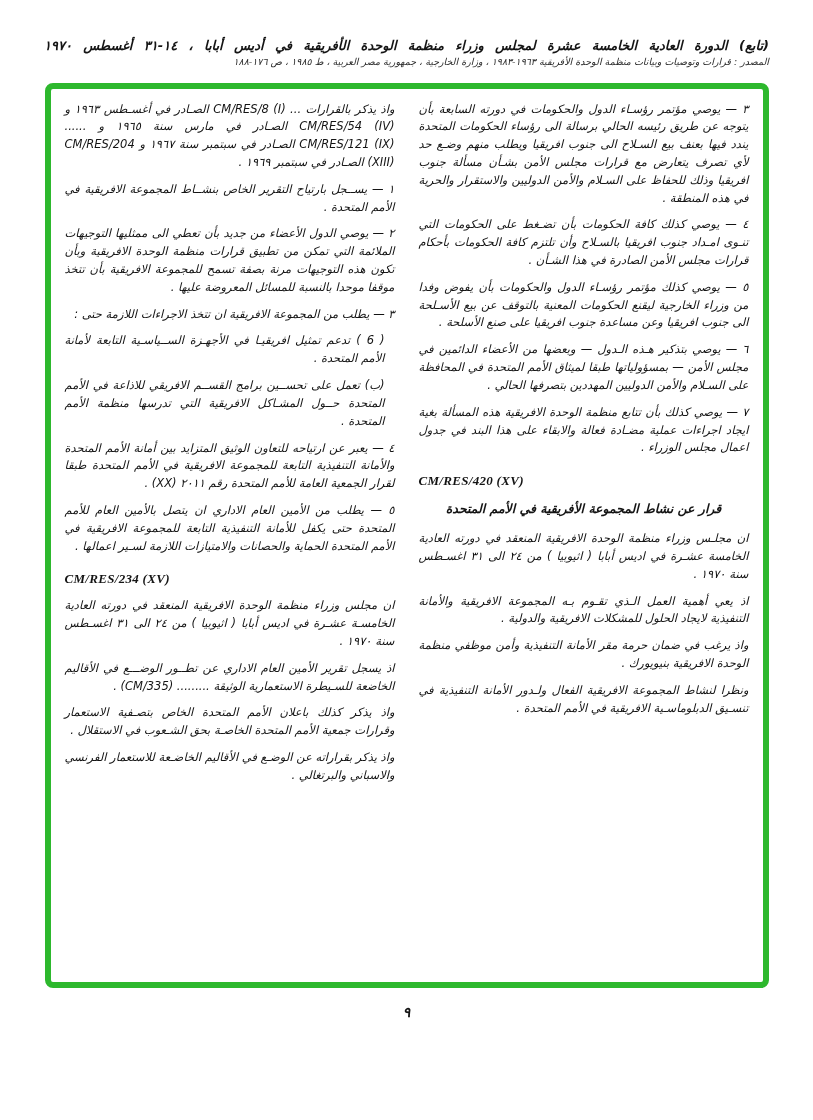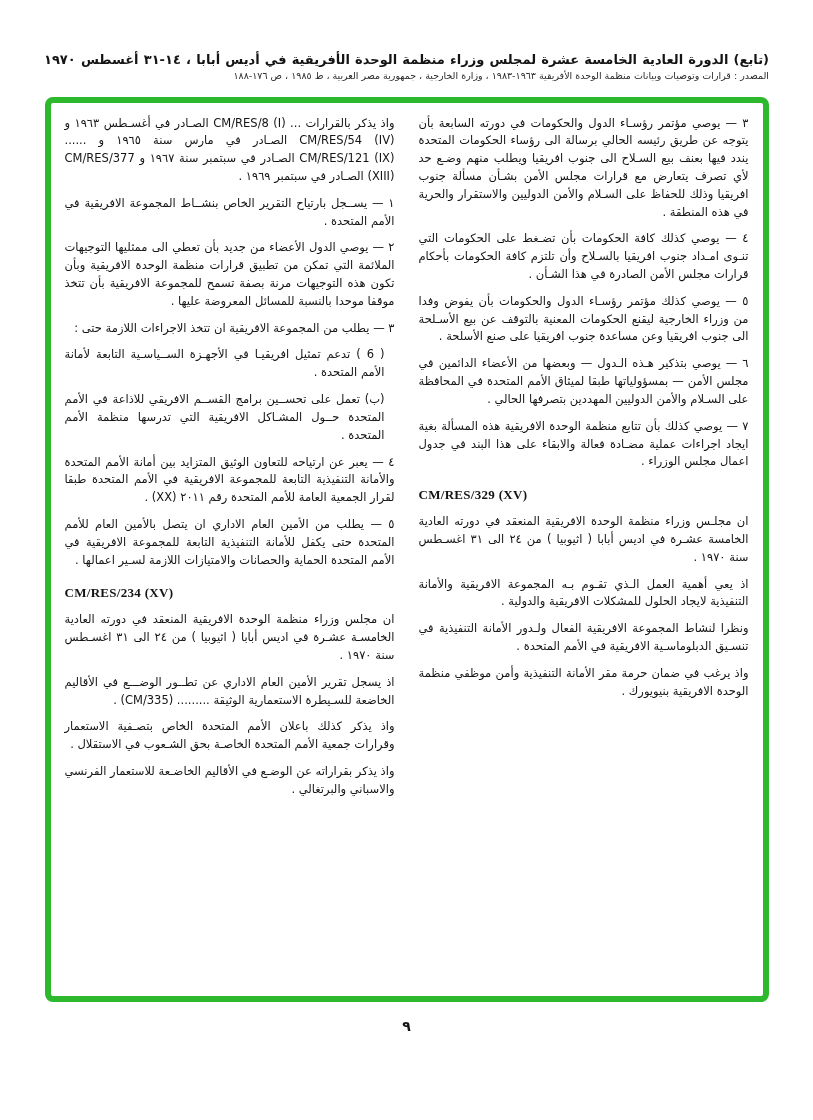--- a/index.html
+++ b/index.html
@@ -13,21 +13,22 @@
     font-family: "DejaVu Sans", sans-serif;
     color: #141414;
     direction: rtl;
     position: relative;
     overflow: hidden;
   }
   .page {
     width: 813px;
     height: 804px;
     box-sizing: border-box;
-    padding-top: 50px;
+    padding-top: 36px;
+    font-style: italic;
   }
   .doc-header {
     padding: 0 44px;
   }
   .header-line1 {
     font-weight: bold;
     font-size: 13px;
     line-height: 1.5;
     direction: rtl;
     text-align: justify;
@@ -106,29 +107,30 @@
 
   <div class="green-box">
     <div class="columns">
 
       <div class="column col-right">
         <p class="para">٣ — يوصي مؤتمر رؤسـاء الدول والحكومات في دورته السابعة بأن يتوجه عن طريق رئيسه الحالي برسالة الى رؤساء الحكومات المتحدة يندد فيها بعنف بيع السـلاح الى جنوب افريقيا ويطلب منهم وضـع حد لأي تصرف يتعارض مع قرارات مجلس الأمن بشـأن مسألة جنوب افريقيا وذلك للحفاظ على السـلام والأمن الدوليين والاستقرار والحرية في هذه المنطقة .</p>
         <p class="para">٤ — يوصي كذلك كافة الحكومات بأن تضـغط على الحكومات التي تنـوى امـداد جنوب افريقيا بالسـلاح وأن تلتزم كافة الحكومات بأحكام قرارات مجلس الأمن الصادرة في هذا الشـأن .</p>
         <p class="para">٥ — يوصي كذلك مؤتمر رؤسـاء الدول والحكومات بأن يفوض وفدا من وزراء الخارجية ليقنع الحكومات المعنية بالتوقف عن بيع الأسـلحة الى جنوب افريقيا وعن مساعدة جنوب افريقيا على صنع الأسلحة .</p>
         <p class="para">٦ — يوصي بتذكير هـذه الـدول — وبعضها من الأعضاء الدائمين في مجلس الأمن — بمسؤولياتها طبقا لميثاق الأمم المتحدة في المحافظة على السـلام والأمن الدوليين المهددين بتصرفها الحالي .</p>
         <p class="para">٧ — يوصي كذلك بأن تتابع منظمة الوحدة الافريقية هذه المسألة بغية ايجاد اجراءات عملية مضـادة فعالة والابقاء على هذا البند في جدول اعمال مجلس الوزراء .</p>
-        <div class="res-code">CM/RES/329  (XV)</div>
+        <div class="res-code">CM/RES/420  (XV)</div>
+        <h2 class="res-heading">قرار عن نشاط المجموعة الأفريقية في الأمم المتحدة</h2>
         <p class="para">ان مجلـس وزراء منظمة الوحدة الافريقية المنعقد في دورته العادية الخامسة عشـرة في اديس أبابا ( اثيوبيا ) من ٢٤ الى ٣١ اغسـطس سنة ١٩٧٠ .</p>
         <p class="para">اذ يعي أهمية العمل الـذي تقـوم بـه المجموعة الافريقية والأمانة التنفيذية لايجاد الحلول للمشكلات الافريقية والدولية .</p>
+        <p class="para">واذ يرغب في ضمان حرمة مقر الأمانة التنفيذية وأمن موظفي منظمة الوحدة الافريقية بنيويورك .</p>
         <p class="para">ونظرا لنشاط المجموعة الافريقية الفعال ولـدور الأمانة التنفيذية في تنسـيق الدبلوماسـية الافريقية في الأمم المتحدة .</p>
-        <p class="para">واذ يرغب في ضمان حرمة مقر الأمانة التنفيذية وأمن موظفي منظمة الوحدة الافريقية بنيويورك .</p>
       </div>
 
       <div class="column col-left">
-        <p class="para">واذ يذكر بالقرارات ... ‎CM/RES/8 (I)‎ الصـادر في أغسـطس ١٩٦٣ و ‎CM/RES/54 (IV)‎ الصـادر في مارس سنة ١٩٦٥ و ...... ‎CM/RES/121 (IX)‎ الصـادر في سبتمبر سنة ١٩٦٧ و ‎CM/RES/377 (XIII)‎ الصـادر في سبتمبر ١٩٦٩ .</p>
+        <p class="para">واذ يذكر بالقرارات ... ‎CM/RES/8 (I)‎ الصـادر في أغسـطس ١٩٦٣ و ‎CM/RES/54 (IV)‎ الصـادر في مارس سنة ١٩٦٥ و ...... ‎CM/RES/121 (IX)‎ الصـادر في سبتمبر سنة ١٩٦٧ و ‎CM/RES/204 (XIII)‎ الصـادر في سبتمبر ١٩٦٩ .</p>
         <p class="para">١ — يســجل بارتياح التقرير الخاص بنشــاط المجموعة الافريقية في الأمم المتحدة .</p>
         <p class="para">٢ — يوصي الدول الأعضاء من جديد بأن تعطي الى ممثليها التوجيهات الملائمة التي تمكن من تطبيق قرارات منظمة الوحدة الافريقية وبأن تكون هذه التوجيهات مرنة بصفة تسمح للمجموعة الافريقية بأن تتخذ موقفا موحدا بالنسبة للمسائل المعروضة عليها .</p>
         <p class="para">٣ — يطلب من المجموعة الافريقية ان تتخذ الاجراءات اللازمة حتى :</p>
         <p class="para sub-item">( 6 ) تدعم تمثيل افريقيـا في الأجهـزة الســياسـية التابعة لأمانة الأمم المتحدة .</p>
         <p class="para sub-item">(ب) تعمل على تحســين برامج القســم الافريقي للاذاعة في الأمم المتحدة حــول المشـاكل الافريقية التي تدرسها منظمة الأمم المتحدة .</p>
         <p class="para">٤ — يعبر عن ارتياحه للتعاون الوثيق المتزايد بين أمانة الأمم المتحدة والأمانة التنفيذية التابعة للمجموعة الافريقية في الأمم المتحدة طبقا لقرار الجمعية العامة للأمم المتحدة رقم ٢٠١١ ‎(XX)‎ .</p>
         <p class="para">٥ — يطلب من الأمين العام الاداري ان يتصل بالأمين العام للأمم المتحدة حتى يكفل للأمانة التنفيذية التابعة للمجموعة الافريقية في الأمم المتحدة الحماية والحصانات والامتيازات اللازمة لسـير اعمالها .</p>
         <div class="res-code">CM/RES/234  (XV)</div>
         <p class="para">ان مجلس وزراء منظمة الوحدة الافريقية المنعقد في دورته العادية الخامسـة عشـرة في اديس أبابا ( اثيوبيا ) من ٢٤ الى ٣١ اغسـطس سنة ١٩٧٠ .</p>
         <p class="para">اذ يسجل تقرير الأمين العام الاداري عن تطــور الوضـــع في الأقاليم الخاضعة للسـيطرة الاستعمارية الوثيقة ......... ‎(CM/335)‎ .</p>

